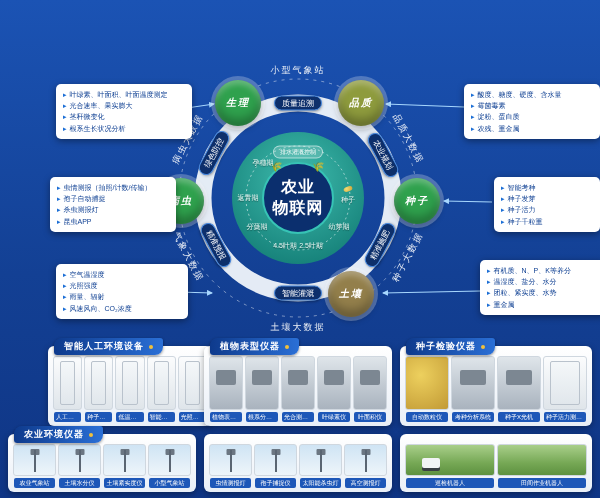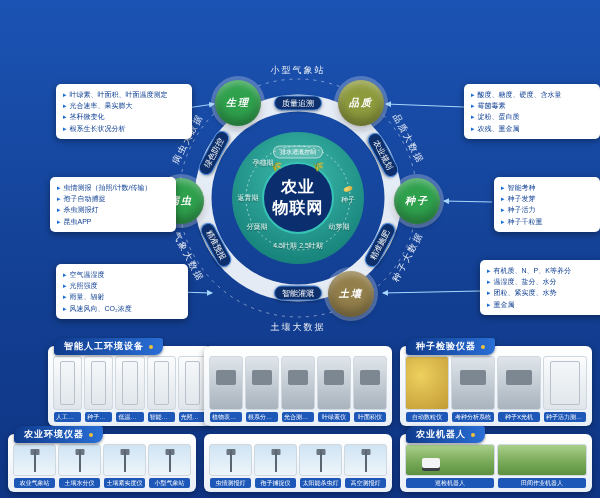--- a/index.html
+++ b/index.html
@@ -243,20 +243,21 @@
           <div class="plabel">智能气候室</div>
         </div>
       <div class="product">
           <div class="thumb appliance"></div>
           <div class="plabel">光照培养箱</div>
         </div>
     </div>
   </div>
 
   <div class="panel" style="left:204px;top:346px;width:188px;height:80px;">
+    <div class="ptitle"><span>植物表型仪器</span><span class="dot"></span></div>
     <div class="products">
       <div class="product">
           <div class="thumb device"></div>
           <div class="plabel">植物表型平台</div>
         </div>
       <div class="product">
           <div class="thumb device"></div>
           <div class="plabel">根系分析系统</div>
         </div>
       <div class="product">
@@ -333,21 +334,20 @@
           <div class="plabel">太阳能杀虫灯</div>
         </div>
       <div class="product">
           <div class="thumb sky"></div>
           <div class="plabel">高空测报灯</div>
         </div>
     </div>
   </div>
 
   <div class="panel" style="left:400px;top:434px;width:192px;height:58px;">
-    <div class="ptitle"><span>农业机器人</span><span class="dot"></span></div>
     <div class="products">
       <div class="product">
           <div class="thumb field robot"></div>
           <div class="plabel">巡检机器人</div>
         </div>
       <div class="product">
           <div class="thumb field"></div>
           <div class="plabel">田间作业机器人</div>
         </div>
     </div>

